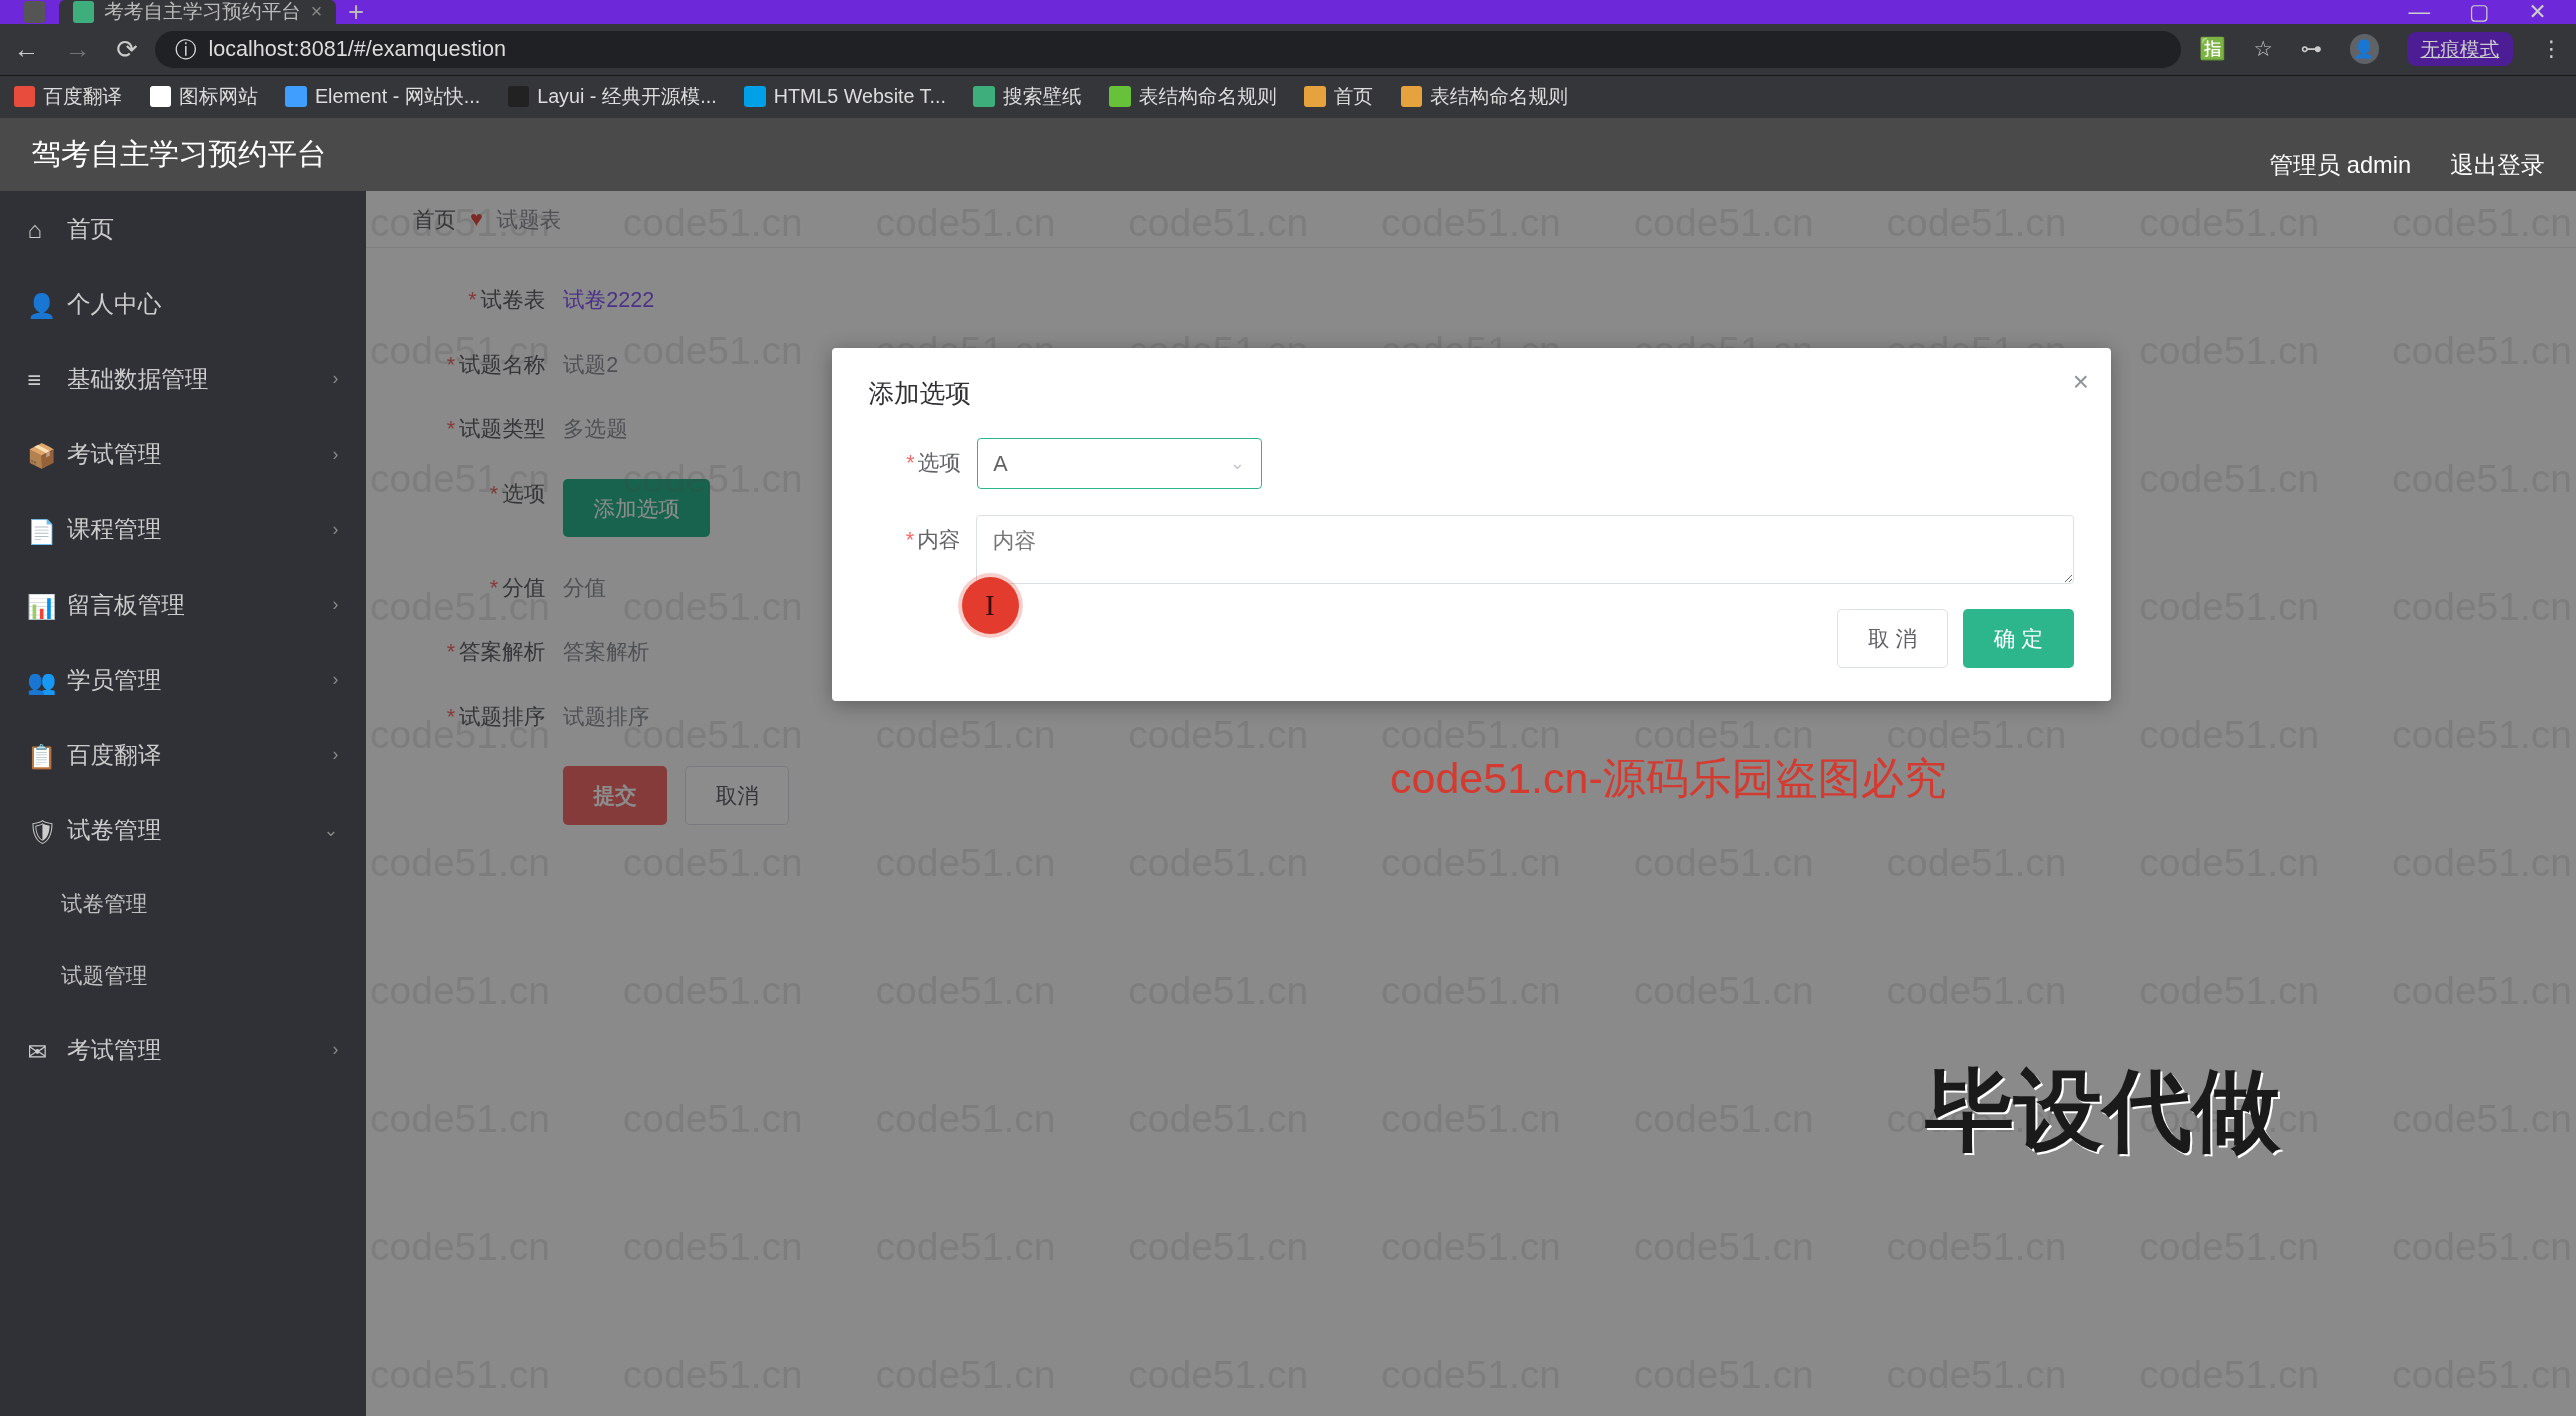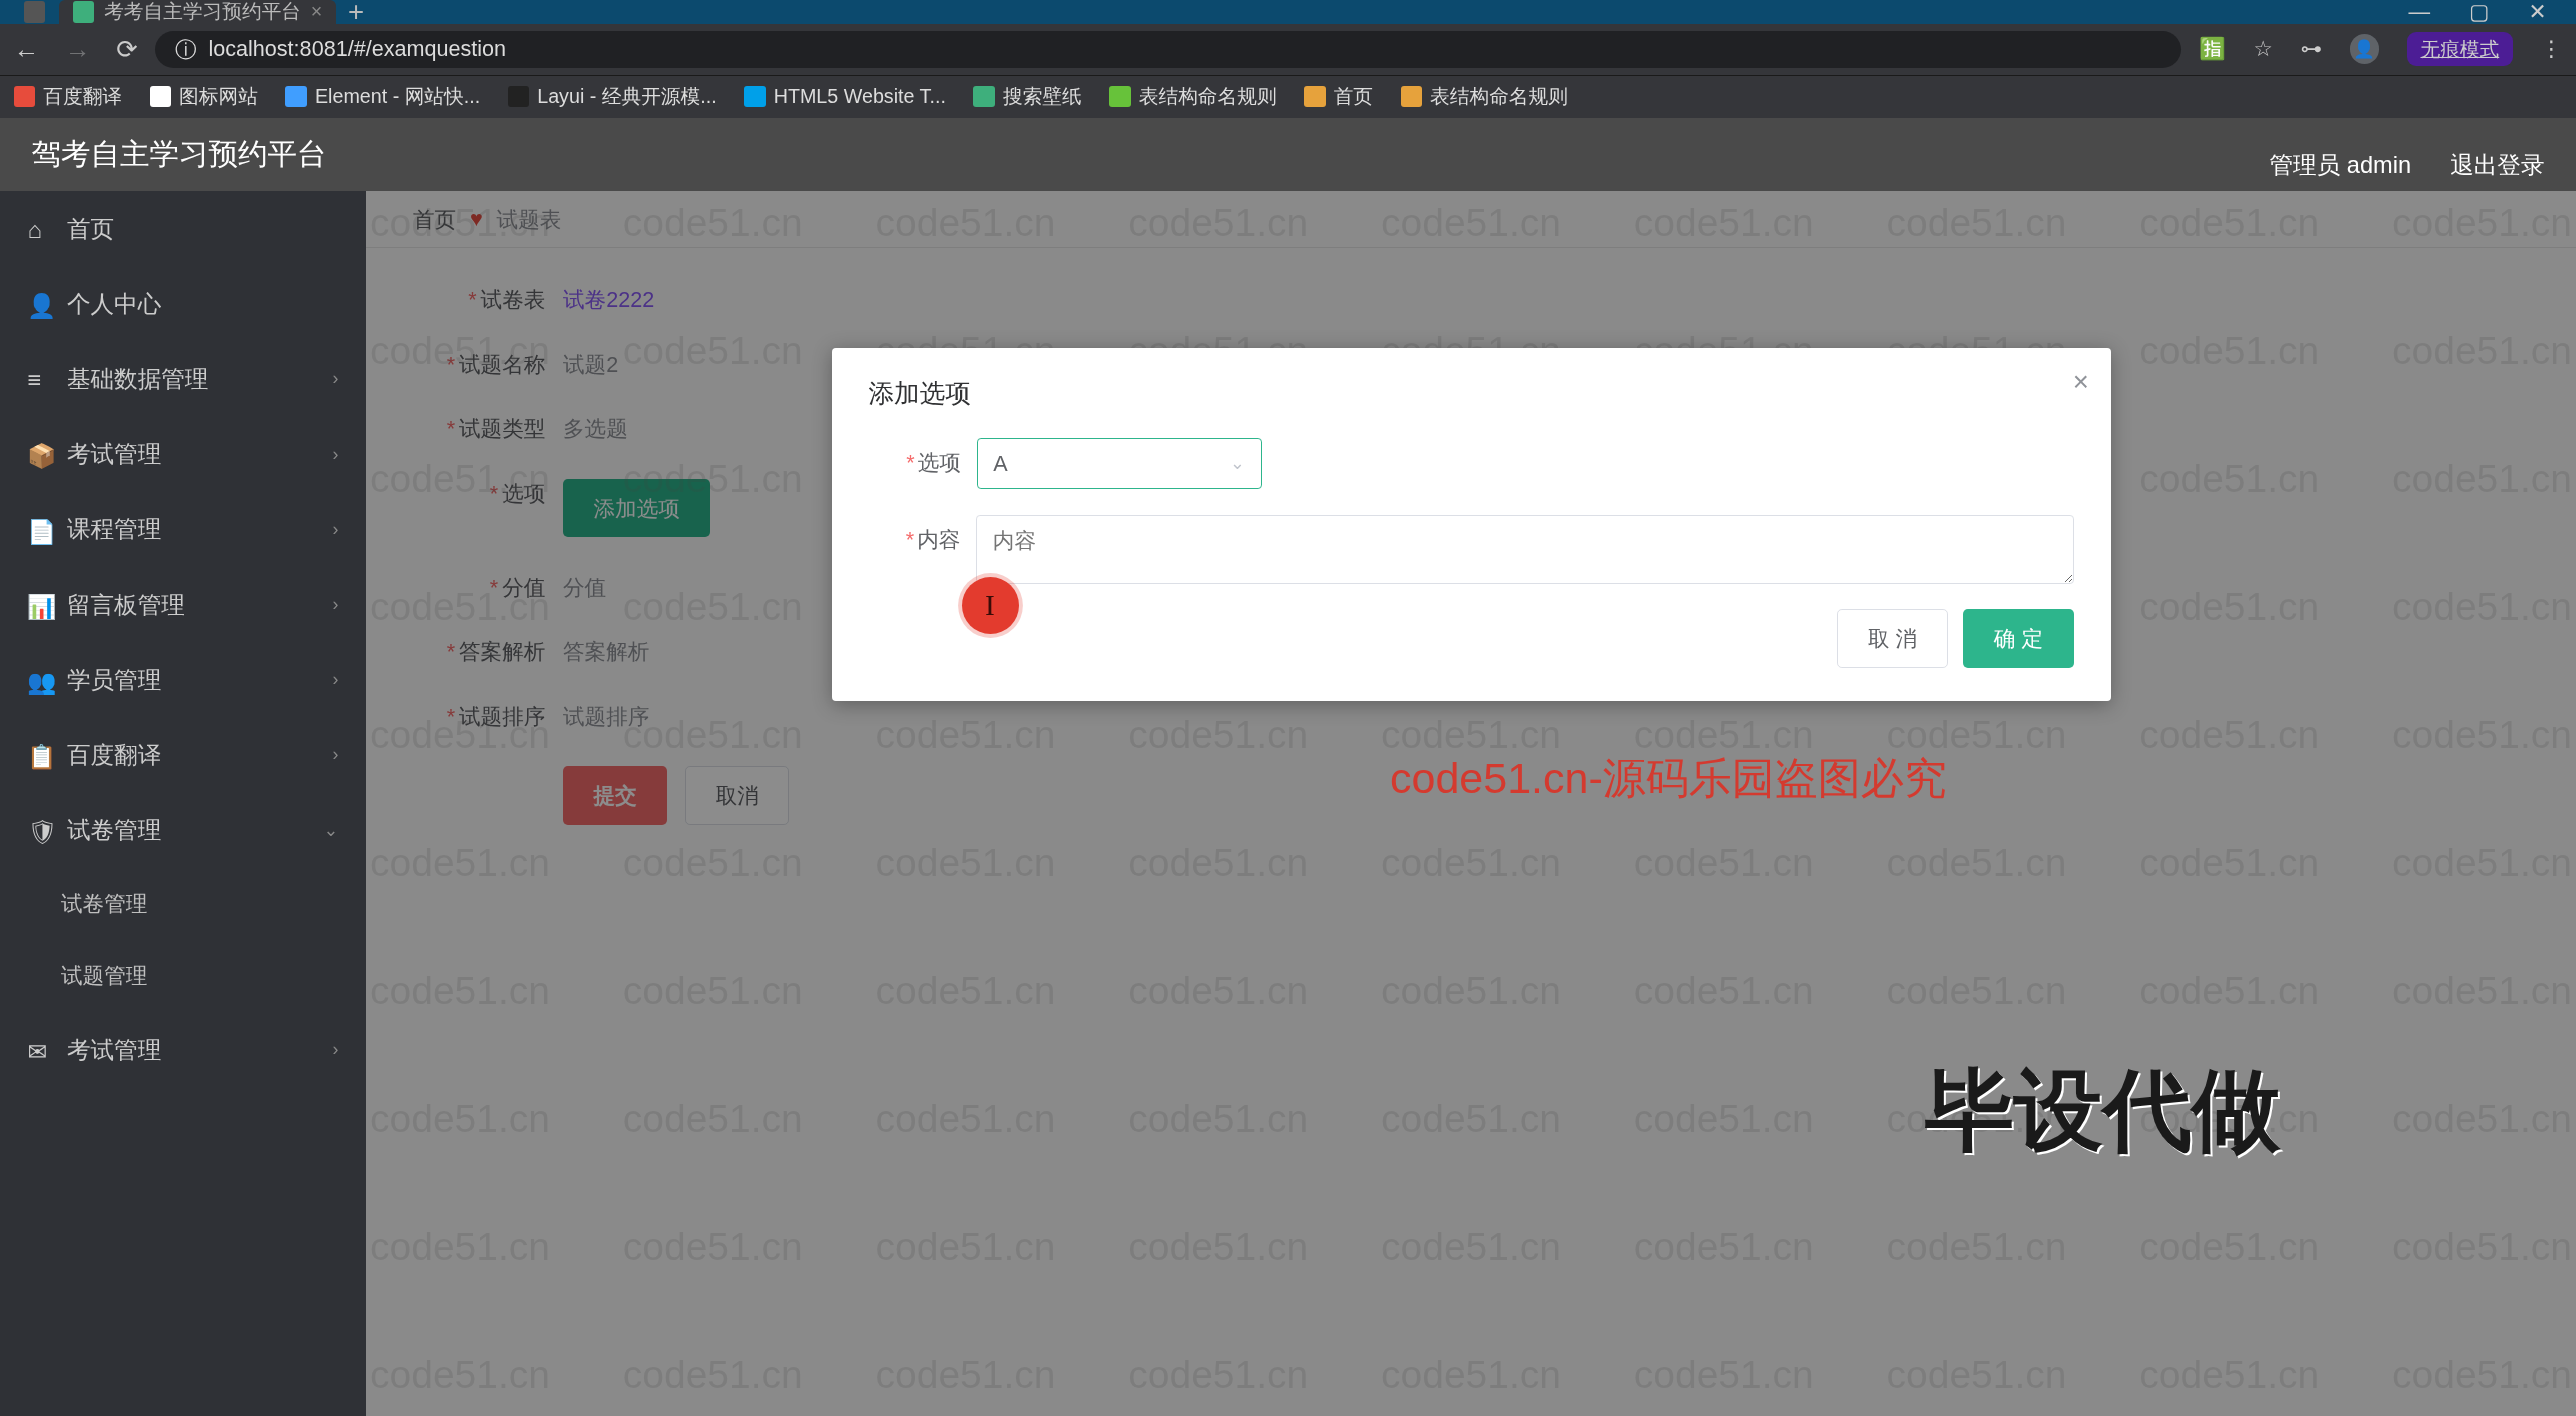--- a/index.html
+++ b/index.html
@@ -1,19 +1,19 @@
 <!DOCTYPE html>
 <html><head>
 <meta charset="utf-8">
 <style>
   * { margin:0; padding:0; box-sizing:border-box; font-family:"Microsoft YaHei","Helvetica Neue",Arial,sans-serif; }
   body { width:2576px; height:1417px; background:#2a2a2a; overflow:hidden; position:relative; font-size:19.7px; }
 
   
-  .browser-tabs { height:23.6px; background:#0c4a6e; display:flex; align-items:center; padding:0 9.8px; }
+  .browser-tabs { height:23.6px; background:#6d28d9; display:flex; align-items:center; padding:0 9.8px; }
   .tab { display:flex; align-items:center; color:#bbb; font-size:19.7px; padding:0 13.8px; height:23.6px; gap:9.8px; }
   .tab.active { background:#35363a; border-radius:5.9px 5.9px 0 0; }
   .tab-favicon { width:21.6px; height:21.6px; background:#555; border-radius:3px; display:inline-block; }
   .tab-close { color:#888; font-size:19.7px; }
   .new-tab { color:#bbb; font-size:27.6px; padding:0 11.8px; }
   .win-controls { margin-left:auto; display:flex; gap:39px; color:#ccc; font-size:21.6px; padding-right:19.7px; }
 
   .url-bar { height:51px; background:#35363a; display:flex; align-items:center; padding:0 13.8px; gap:17.7px; color:#ccc; font-size:21.6px; }
   .nav-icons { display:flex; gap:25.6px; align-items:center; font-size:25.6px; color:#ccc; }
   .url-field { flex:1; background:#202124; border-radius:23.6px; height:37px; display:flex; align-items:center; padding:0 19.7px; color:#ddd; gap:11.8px; }

